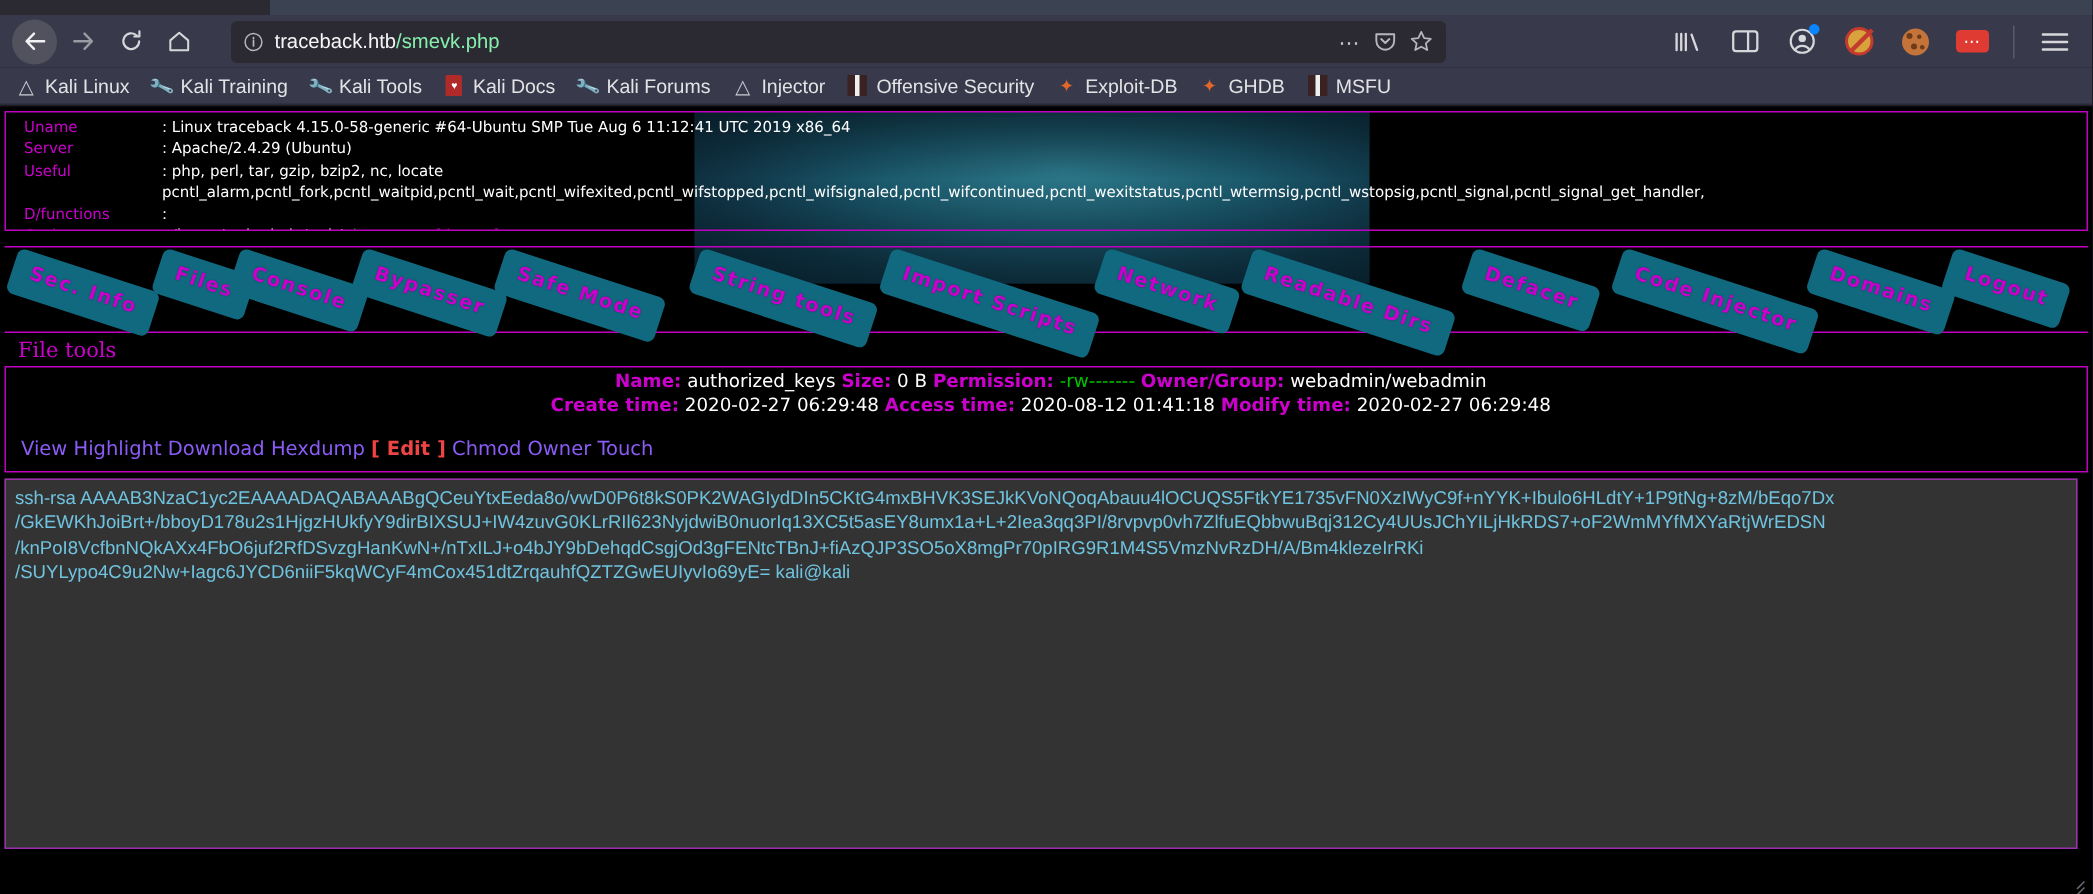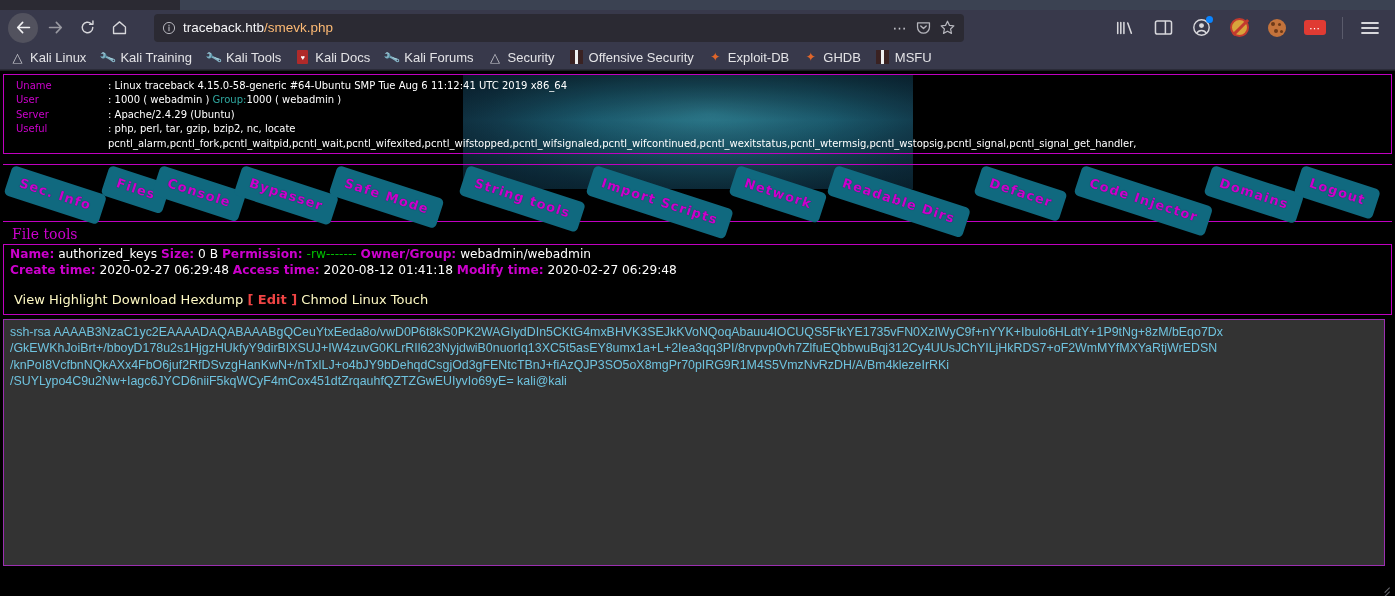--- a/index.html
+++ b/index.html
@@ -40,21 +40,21 @@
   .nav-btn svg { display: block; }
 
   .urlbar {
     flex: 0 0 auto; width: 810px; margin-left: 18px;
     height: 28px; background: #2b2a33; border-radius: 4px;
     display: flex; align-items: center; padding: 0 8px; gap: 7px;
     color: #e8e8ea; font-size: 13.5px;
   }
   .urlbar .url-text { flex: 1 1 auto; white-space: nowrap; overflow: hidden; }
   .urlbar .url-host { color: #f5f5f7; }
-  .urlbar .url-path { color: #fdba74; }
+  .urlbar .url-path { color: #86efac; }
   .urlbar .icon-sm { color: #b6b6bd; display:flex; align-items:center; }
   .urlbar .dots { letter-spacing: 1.6px; color: #c8c8cf; font-size: 14px; }
 
   .chrome-right {
     margin-left: auto; display: flex; align-items: center; gap: 16px;
     padding-right: 6px;
   }
   .chrome-icon {
     width: 22px; height: 22px; display: flex; align-items: center;
     justify-content: center; color: #d7d7db; position: relative;
@@ -172,28 +172,28 @@
 
   .filebox {
     border: 1px solid #c000c0;
     margin: 0 3px;
     padding: 2px 0 4px 0;
     font-family: "DejaVu Sans", sans-serif;
     font-size: 12.2px;
     line-height: 15.5px;
     white-space: nowrap;
   }
-  .filebox .row { padding-left: 6px; }
+  .filebox .row { padding-left: 6px; text-align: center; }
   .filebox .k { color: #cc00cc; font-weight: bold; }
   .filebox .v { color: #ffffff; }
   .actions {
     padding: 14px 0 2px 10px;
     font-family: "DejaVu Sans", sans-serif; font-size: 13px;
   }
-  .actions a { color: #fef9c3; text-decoration: none; }
+  .actions a { color: #8b5cf6; text-decoration: none; }
   .actions .cur { color: #ef4444; font-weight: bold; }
 
   
   .ta-wrap { padding: 4px 3px 0 3px; }
   textarea.editor {
     width: 1382px; height: 247px;
     background: #333333;
     border: 1px solid #9b2fb0;
     color: #6fc3df;
     font-family: "Liberation Sans", sans-serif;
@@ -338,21 +338,21 @@
           <span class="ico-book">♥</span>
         </span>
       <span>Kali Docs</span>
     </div>
     <div class="bm">
       <span class="bm-ico ico-wrench">🔧</span>
       <span>Kali Forums</span>
     </div>
     <div class="bm">
       <span class="bm-ico ico-dragon">△</span>
-      <span>Security</span>
+      <span>Injector</span>
     </div>
     <div class="bm">
       <span class="bm-ico">
           <span class="ico-building"></span>
         </span>
       <span>Offensive Security</span>
     </div>
     <div class="bm">
       <span class="bm-ico ico-dragonfly">✦</span>
       <span>Exploit-DB</span>
@@ -370,24 +370,20 @@
   </div>
 
   <div id="page">
 
     <div class="hdrwrap">
       <div class="bgimage"></div>
 
       <div class="infobox">
         <div class="inforow">
           <span class="lbl lbl-w">Uname</span><span class="val">: Linux traceback 4.15.0-58-generic #64-Ubuntu SMP Tue Aug 6 11:12:41 UTC 2019 x86_64</span>
-        </div>
-        <div class="inforow">
-          <span class="lbl lbl-w">User</span><span class="val">: 1000 ( webadmin )</span>
-          <span class="grp">Group:</span><span class="val">1000 ( webadmin )</span>
         </div>
         <div class="inforow">
           <span class="lbl lbl-w">Server</span><span class="val">: Apache/2.4.29 (Ubuntu)</span>
         </div>
         <div class="inforow">
           <span class="lbl lbl-w">Useful</span><span class="val">: php, perl, tar, gzip, bzip2, nc, locate</span>
         </div>
         <div class="inforow dfn-cont">
           <span class="val">pcntl_alarm,pcntl_fork,pcntl_waitpid,pcntl_wait,pcntl_wifexited,pcntl_wifstopped,pcntl_wifsignaled,pcntl_wifcontinued,pcntl_wexitstatus,pcntl_wtermsig,pcntl_wstopsig,pcntl_signal,pcntl_signal_get_handler,</span>
         </div>
@@ -440,21 +436,21 @@
         <span class="v">2020-02-27 06:29:48</span>
       </div>
 
       <div class="actions">
         <a href="#">View</a>
         <a href="#">Highlight</a>
         <a href="#">Download</a>
         <a href="#">Hexdump</a>
         <a href="#" class="cur">[ Edit ]</a>
         <a href="#">Chmod</a>
-        <a href="#">Linux</a>
+        <a href="#">Owner</a>
         <a href="#">Touch</a>
       </div>
     </div>
 
     <div class="ta-wrap">
       <textarea class="editor" spellcheck="false" style="">ssh-rsa AAAAB3NzaC1yc2EAAAADAQABAAABgQCeuYtxEeda8o/vwD0P6t8kS0PK2WAGIydDIn5CKtG4mxBHVK3SEJkKVoNQoqAbauu4lOCUQS5FtkYE1735vFN0XzIWyC9f+nYYK+Ibulo6HLdtY+1P9tNg+8zM/bEqo7Dx
 /GkEWKhJoiBrt+/bboyD178u2s1HjgzHUkfyY9dirBIXSUJ+IW4zuvG0KLrRIl623NyjdwiB0nuorIq13XC5t5asEY8umx1a+L+2Iea3qq3PI/8rvpvp0vh7ZlfuEQbbwuBqj312Cy4UUsJChYILjHkRDS7+oF2WmMYfMXYaRtjWrEDSN
 /knPoI8VcfbnNQkAXx4FbO6juf2RfDSvzgHanKwN+/nTxILJ+o4bJY9bDehqdCsgjOd3gFENtcTBnJ+fiAzQJP3SO5oX8mgPr70pIRG9R1M4S5VmzNvRzDH/A/Bm4klezeIrRKi
 /SUYLypo4C9u2Nw+Iagc6JYCD6niiF5kqWCyF4mCox451dtZrqauhfQZTZGwEUIyvIo69yE= kali@kali</textarea>
       <div class="ta-resize"></div>

